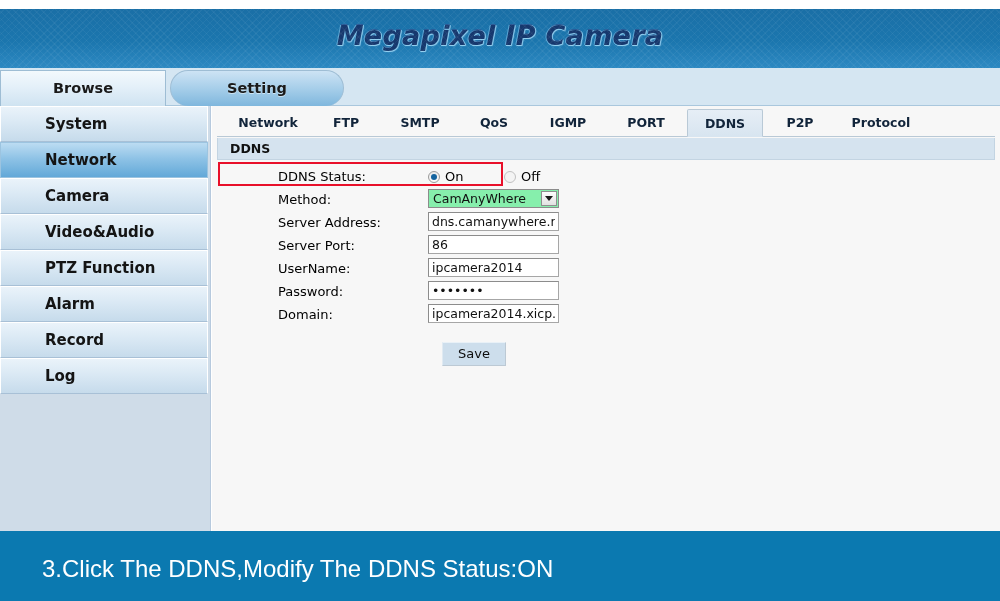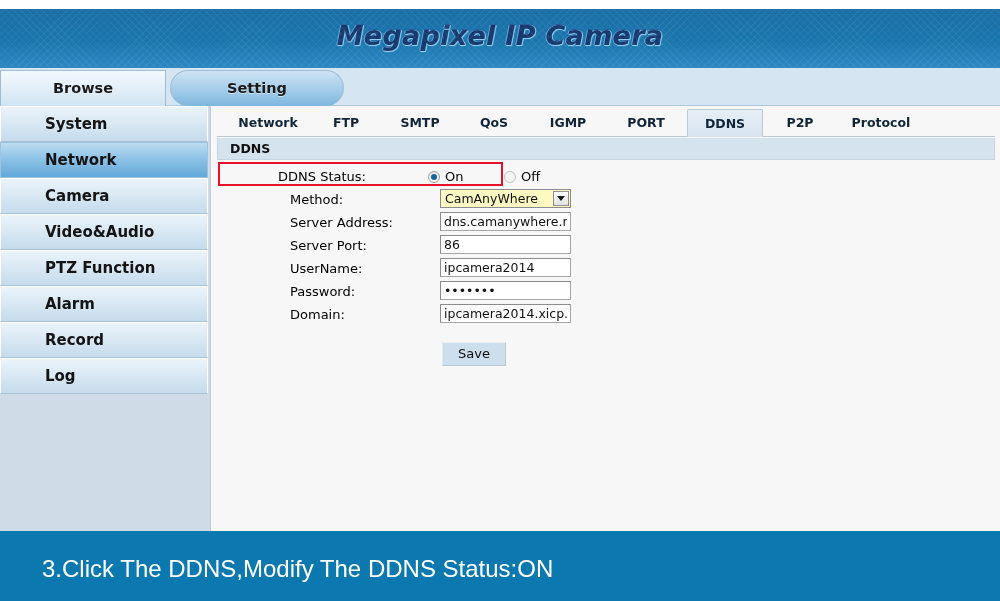--- a/index.html
+++ b/index.html
@@ -180,21 +180,20 @@
   
   .form {
     position: absolute;
     left: 0; top: 60px;
     width: 788px;
   }
   .form-row {
     position: relative;
     height: 22px;
     margin-bottom: 1px;
-    margin-left: 12px;
   }
   .f-label {
     position: absolute;
     left: 66px;
     top: 0;
     line-height: 22px;
     font-size: 13px;
     color: #000000;
     font-family: "DejaVu Sans", sans-serif;
     white-space: nowrap;
@@ -216,21 +215,21 @@
     color: #111111;
     padding: 0 3px;
     line-height: 17px;
     outline: none;
   }
   .sel {
     position: relative;
     width: 131px;
     height: 19px;
     border: 1px solid #8c8c8c;
-    background: #fef9c3;
+    background: #86efac;
     font-size: 12.5px;
     font-family: "DejaVu Sans", sans-serif;
     color: #111111;
     line-height: 18px;
     padding-left: 4px;
     cursor: pointer;
     user-select: none;
   }
   .sel-arrow {
     position: absolute;

